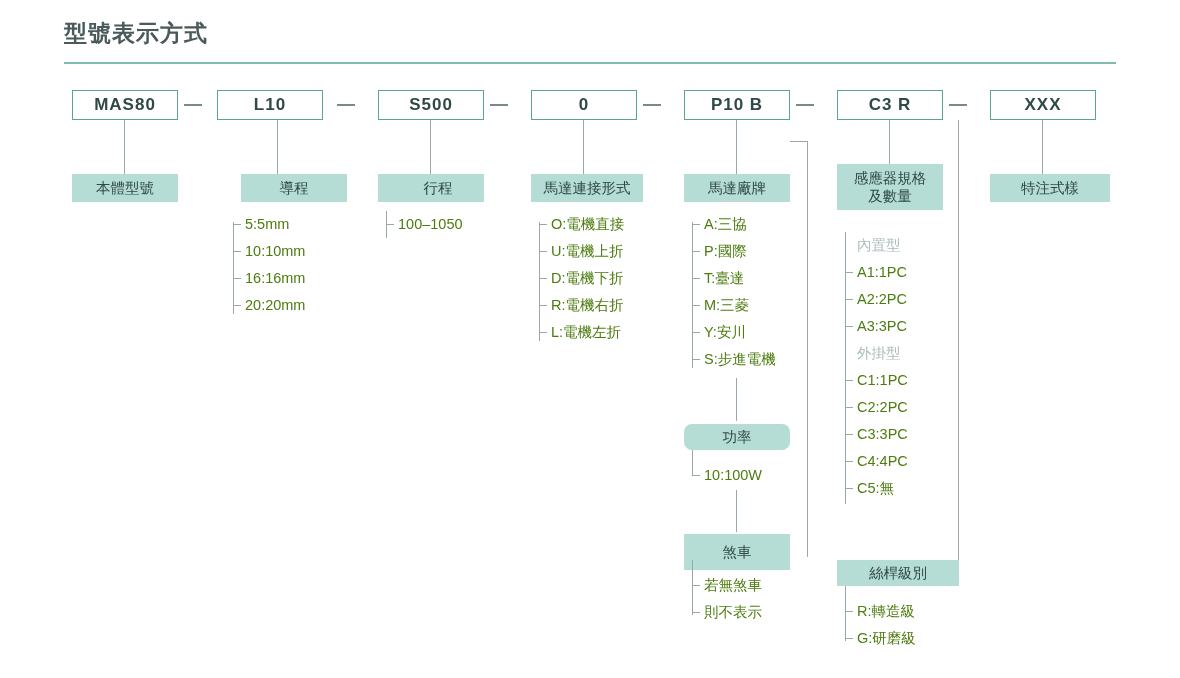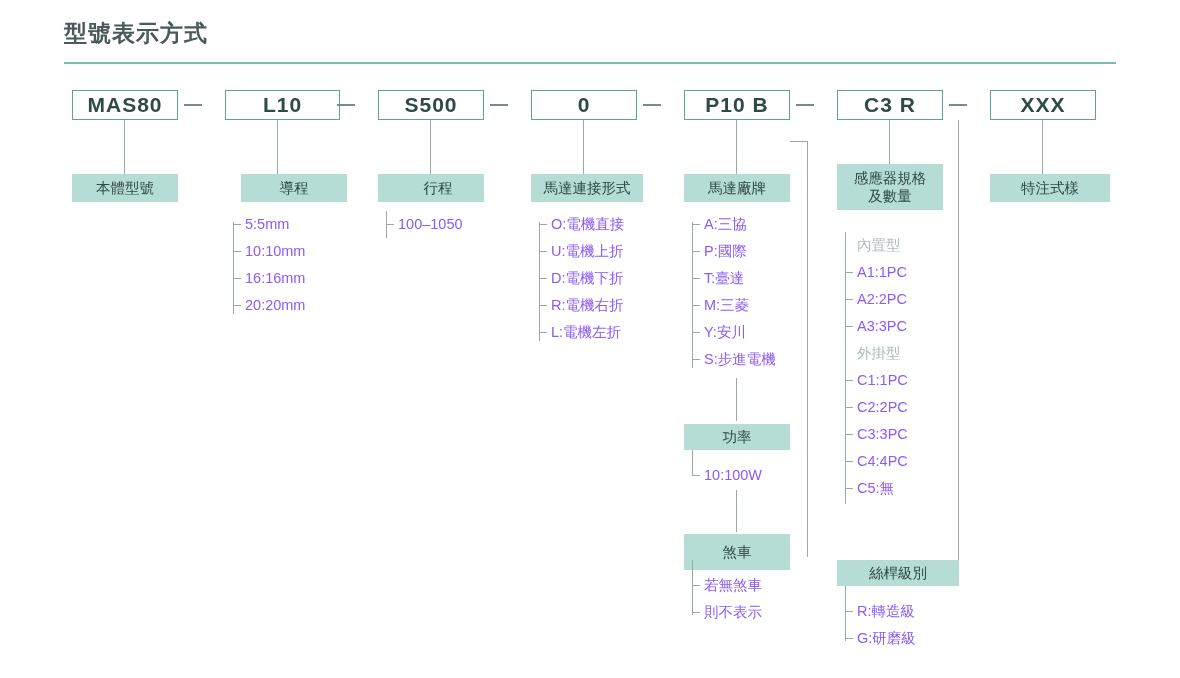--- a/index.html
+++ b/index.html
@@ -32,21 +32,21 @@
   
   .codebox {
     position: absolute;
     top: 90px;
     height: 30px;
     border: 1.6px solid #5aa496;
     background: #ffffff;
     display: flex;
     align-items: center;
     justify-content: center;
-    font-size: 21px;
+    font-size: 17px;
     font-weight: 700;
     color: #2f4a46;
     letter-spacing: 1px;
   }
   .dash {
     position: absolute;
     top: 104px;
     width: 18px; height: 1.6px;
     background: #7a8a8a;
   }
@@ -67,21 +67,21 @@
 
   
   .vline { position: absolute; width: 1.2px; background: #9aa8a8; }
   .hline { position: absolute; height: 1.2px; background: #9aa8a8; }
 
   
   .optlist { position: absolute; }
   .opt {
     position: relative;
     font-size: 14.5px;
-    color: #8b5cf6;
+    color: #4d7c0f;
     height: 27px;
     line-height: 27px;
     padding-left: 12px;
     white-space: nowrap;
   }
   .opt.muted { color: #a9bdbb; }
   .opt .tick {
     position: absolute;
     left: 0; top: 13px;
     width: 8px; height: 1.2px;
@@ -92,21 +92,21 @@
 </head>
 <body>
 
 <div class="page">
 
   <div class="title">型號表示方式</div>
   <div class="title-rule"></div>
 
   <div class="codebox" style="left:72px;  width:106px;">MAS80</div>
   <div class="dash" style="left:184px;"></div>
-  <div class="codebox" style="left:225px; width:115px;">L10</div>
+  <div class="codebox" style="left:217px; width:106px;">L10</div>
   <div class="dash" style="left:337px;"></div>
   <div class="codebox" style="left:378px; width:106px;">S500</div>
   <div class="dash" style="left:490px;"></div>
   <div class="codebox" style="left:531px; width:106px;">0</div>
   <div class="dash" style="left:643px;"></div>
   <div class="codebox" style="left:684px; width:106px;">P10 B</div>
   <div class="dash" style="left:796px;"></div>
   <div class="codebox" style="left:837px; width:106px;">C3 R</div>
   <div class="dash" style="left:949px;"></div>
   <div class="codebox" style="left:990px; width:106px;">XXX</div>
@@ -160,21 +160,21 @@
   <div class="optlist" style="left:692px; top:211px;">
     <div class="opt"><span class="tick"></span><span>A:三協</span></div>
     <div class="opt"><span class="tick"></span><span>P:國際</span></div>
     <div class="opt"><span class="tick"></span><span>T:臺達</span></div>
     <div class="opt"><span class="tick"></span><span>M:三菱</span></div>
     <div class="opt"><span class="tick"></span><span>Y:安川</span></div>
     <div class="opt"><span class="tick"></span><span>S:步進電機</span></div>
   </div>
 
   <div class="vline" style="left:736px; top:378px; height:43px;"></div>
-  <div class="chip" style="left:684px; top:424px; width:106px; height:26px;">功率</div>
+  <div class="chip" style="left:684px; top:424px; width:106px; height:26px;border-radius:8px;">功率</div>
   <div class="vline" style="left:692px; top:450px; height:25px;"></div>
   <div class="optlist" style="left:692px; top:462px;">
     <div class="opt"><span class="tick"></span><span>10:100W</span></div>
   </div>
 
   <div class="vline" style="left:736px; top:490px; height:42px;"></div>
   <div class="chip" style="left:684px; top:534px; width:106px; height:36px;">煞車</div>
   <div class="optspine" style="left:692px; top:560px; height:55px;"></div>
   <div class="optlist" style="left:692px; top:572px;">
     <div class="opt"><span class="tick"></span><span>若無煞車</span></div>

